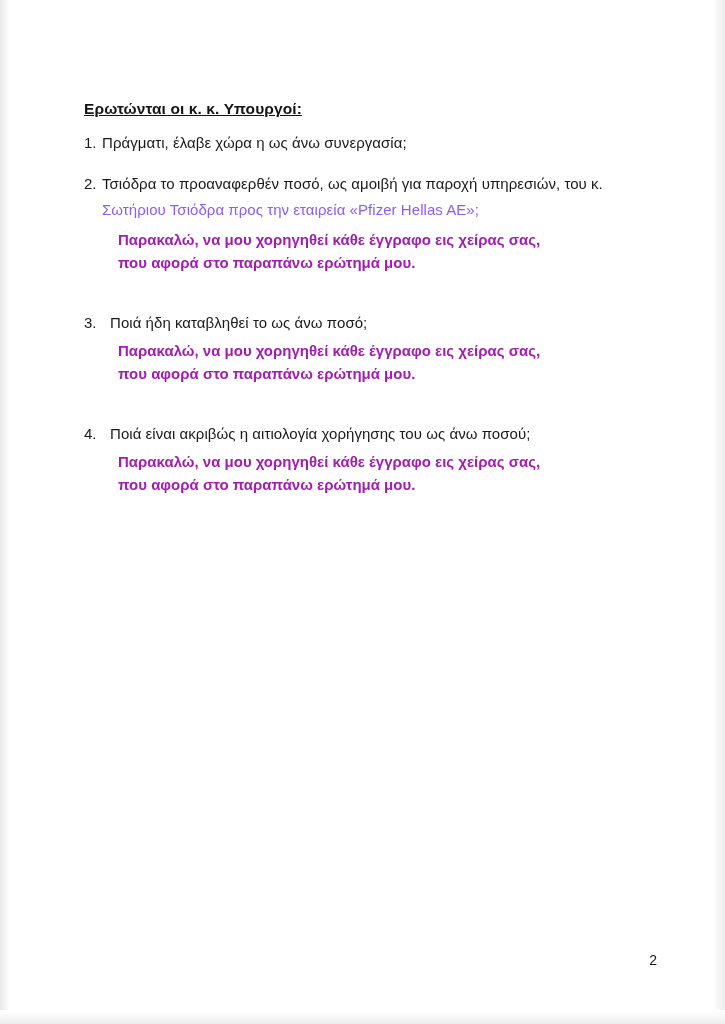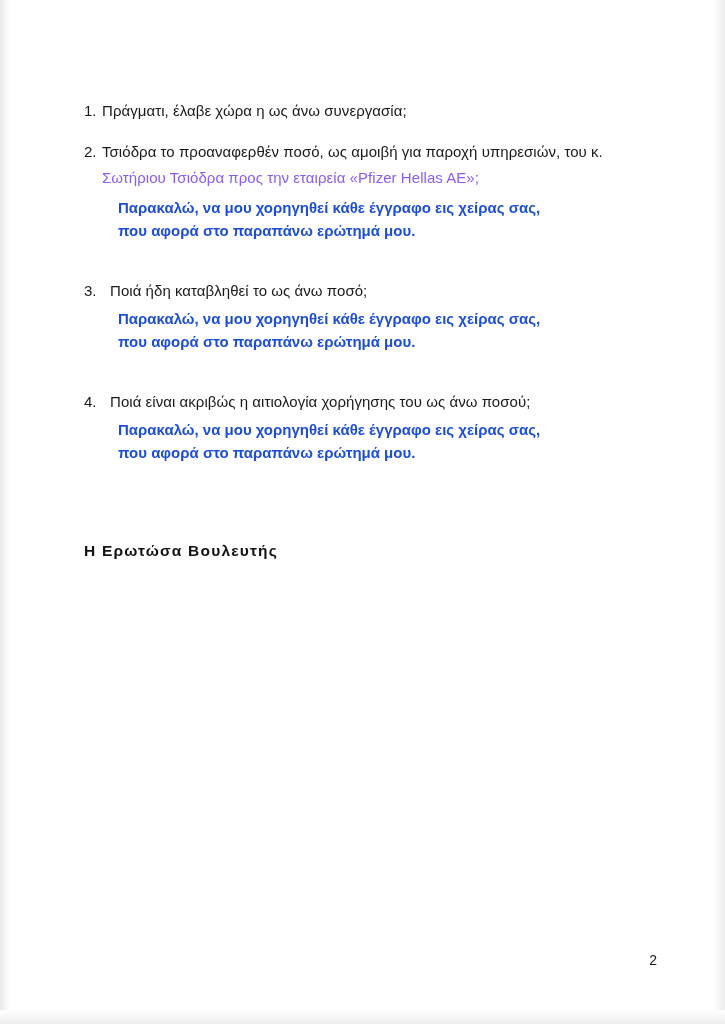--- a/index.html
+++ b/index.html
@@ -87,21 +87,21 @@
     font-size: 15px;
     color: #8b5cf6;
     line-height: 1.5;
     margin-bottom: 6px;
   }
 
   .bold-block {
     margin-left: 34px;
     font-weight: bold;
     font-size: 15px;
-    color: #1d4ed8;
+    color: #a21caf;
     line-height: 1.55;
   }
   .bold-block div {
     white-space: nowrap;
   }
 
   .gap-lg { height: 38px; }
   .gap-sm { height: 14px; }
 
   .signature-title {
@@ -132,20 +132,21 @@
 <body>
 
 <div class="page">
 
   <div class="scan-edge-left"></div>
   <div class="scan-edge-right"></div>
   <div class="scan-edge-bottom"></div>
 
   <div class="content">
 
+    <div class="heading">Ερωτώνται οι κ. κ. Υπουργοί:</div>
 
     <div class="q-row">
       <span class="q-num">1.</span>
       <span class="q-text italicish">Πράγματι, έλαβε χώρα η ως άνω συνεργασία;</span>
     </div>
 
     <div class="gap-sm"></div>
 
     <div class="q-row">
       <span class="q-num">2.</span>
@@ -172,19 +173,18 @@
 
     <div class="q-row">
       <span class="q-num wide">4.</span>
       <span class="q-text italicish">Ποιά είναι ακριβώς η αιτιολογία χορήγησης του ως άνω ποσού;</span>
     </div>
     <div class="bold-block">
       <div>Παρακαλώ, να μου χορηγηθεί κάθε έγγραφο εις χείρας σας,</div>
       <div>που αφορά στο παραπάνω ερώτημά μου.</div>
     </div>
 
-    <div class="signature-title">Η  Ερωτώσα  Βουλευτής</div>
 
   </div>
 
   <div class="page-number">2</div>
 
 </div>
 
 </body></html>

